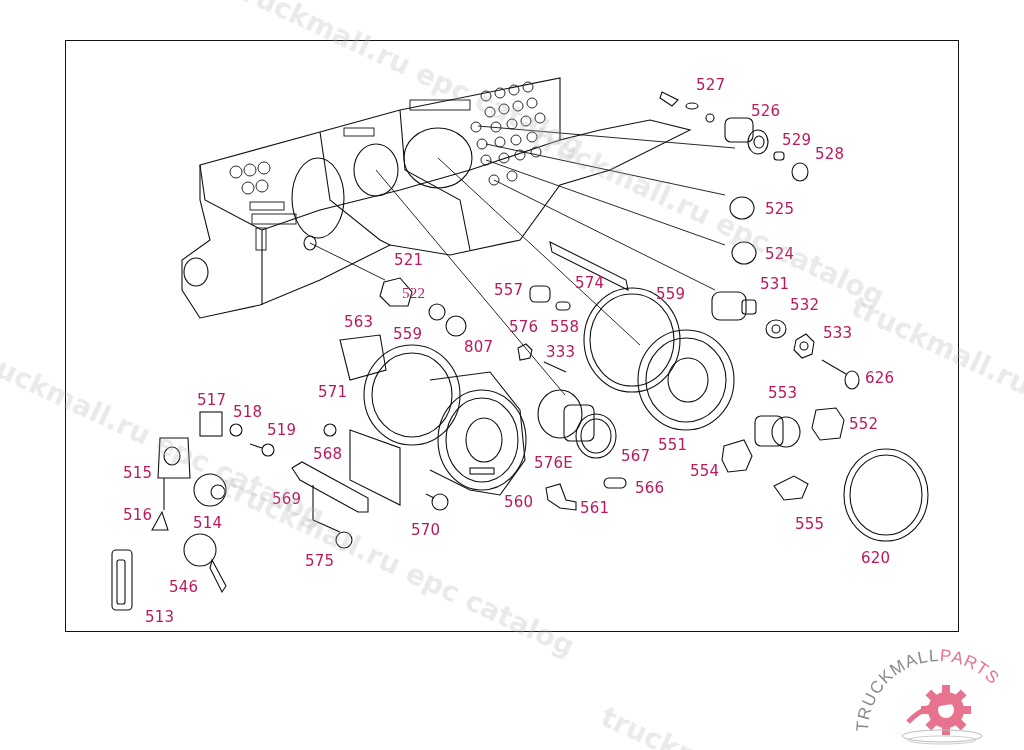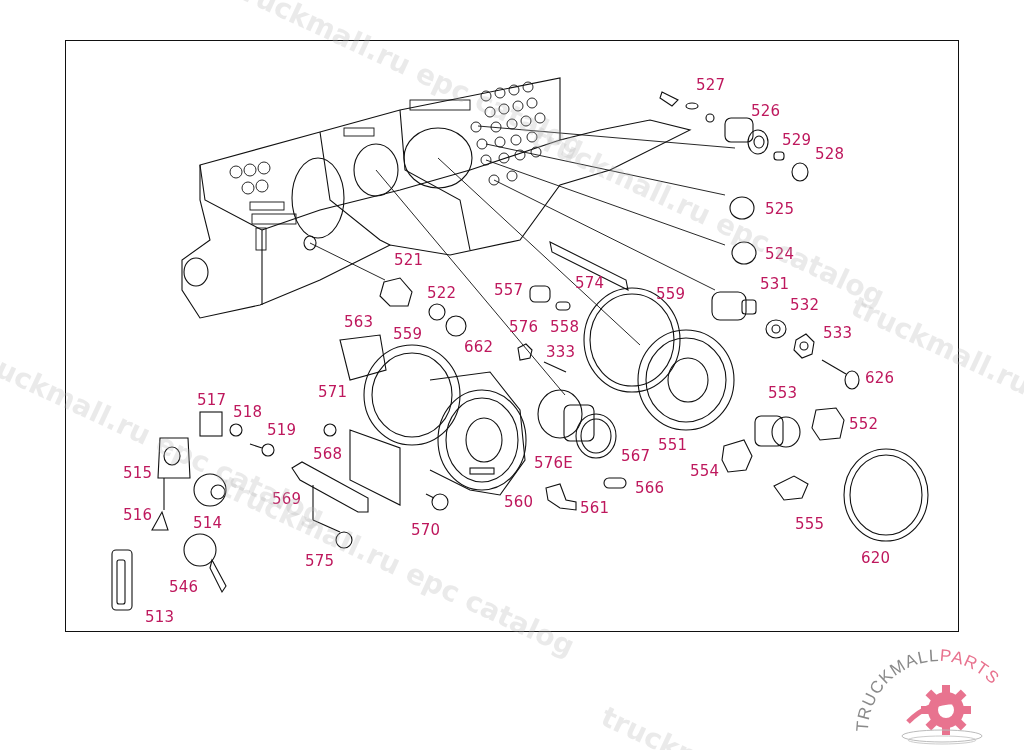--- a/index.html
+++ b/index.html
@@ -170,22 +170,22 @@
     <span class="lbl" style="left: 790px; top: 298px;">532</span>
     <span class="lbl" style="left: 823px; top: 326px;">533</span>
     <span class="lbl" style="left: 865px; top: 371px;">626</span>
     <span class="lbl" style="left: 768px; top: 386px;">553</span>
     <span class="lbl" style="left: 849px; top: 417px;">552</span>
     <span class="lbl" style="left: 658px; top: 438px;">551</span>
     <span class="lbl" style="left: 690px; top: 464px;">554</span>
     <span class="lbl" style="left: 795px; top: 517px;">555</span>
     <span class="lbl" style="left: 861px; top: 551px;">620</span>
     <span class="lbl" style="left: 394px; top: 253px;">521</span>
-    <span class="lbl" style="left: 427px; top: 286px;">522</span>
-    <span class="lbl" style="left: 464px; top: 340px;">662</span>
+    <span class="lbl" style="left: 402px; top: 286px; font-family: Liberation Serif, serif;">522</span>
+    <span class="lbl" style="left: 464px; top: 340px;">807</span>
     <span class="lbl" style="left: 494px; top: 283px;">557</span>
     <span class="lbl" style="left: 575px; top: 276px;">574</span>
     <span class="lbl" style="left: 656px; top: 287px;">559</span>
     <span class="lbl" style="left: 509px; top: 320px;">576</span>
     <span class="lbl" style="left: 550px; top: 320px;">558</span>
     <span class="lbl" style="left: 546px; top: 345px;">333</span>
     <span class="lbl" style="left: 344px; top: 315px;">563</span>
     <span class="lbl" style="left: 393px; top: 327px;">559</span>
     <span class="lbl" style="left: 197px; top: 393px;">517</span>
     <span class="lbl" style="left: 233px; top: 405px;">518</span>

